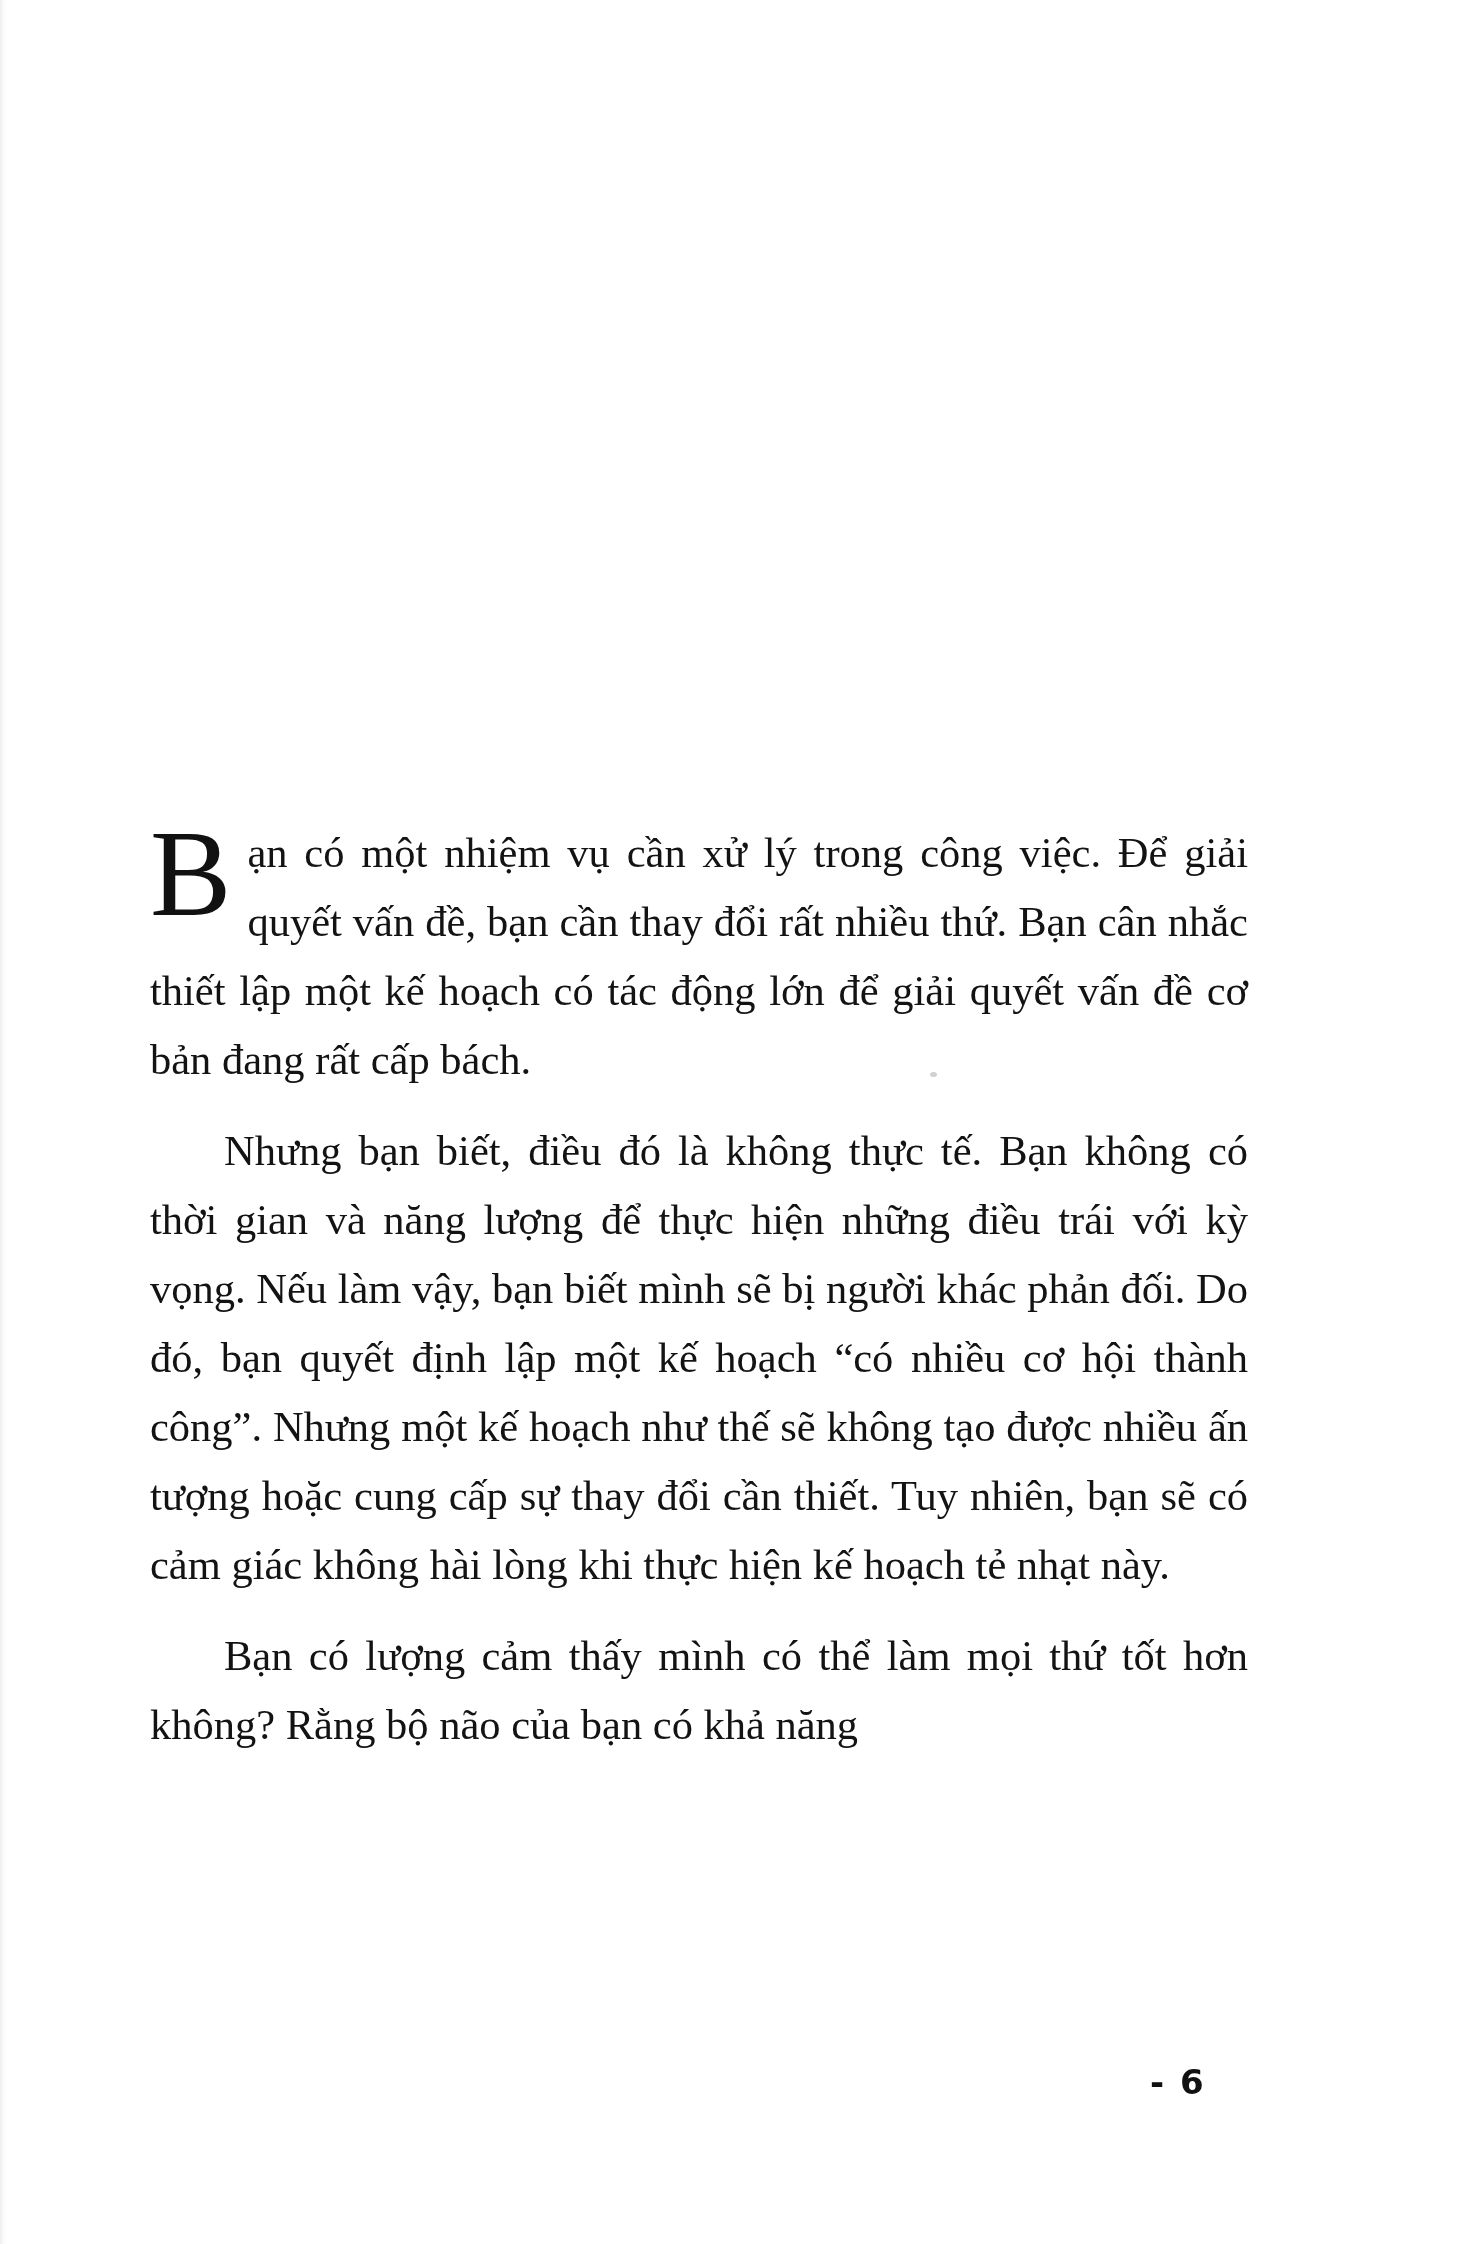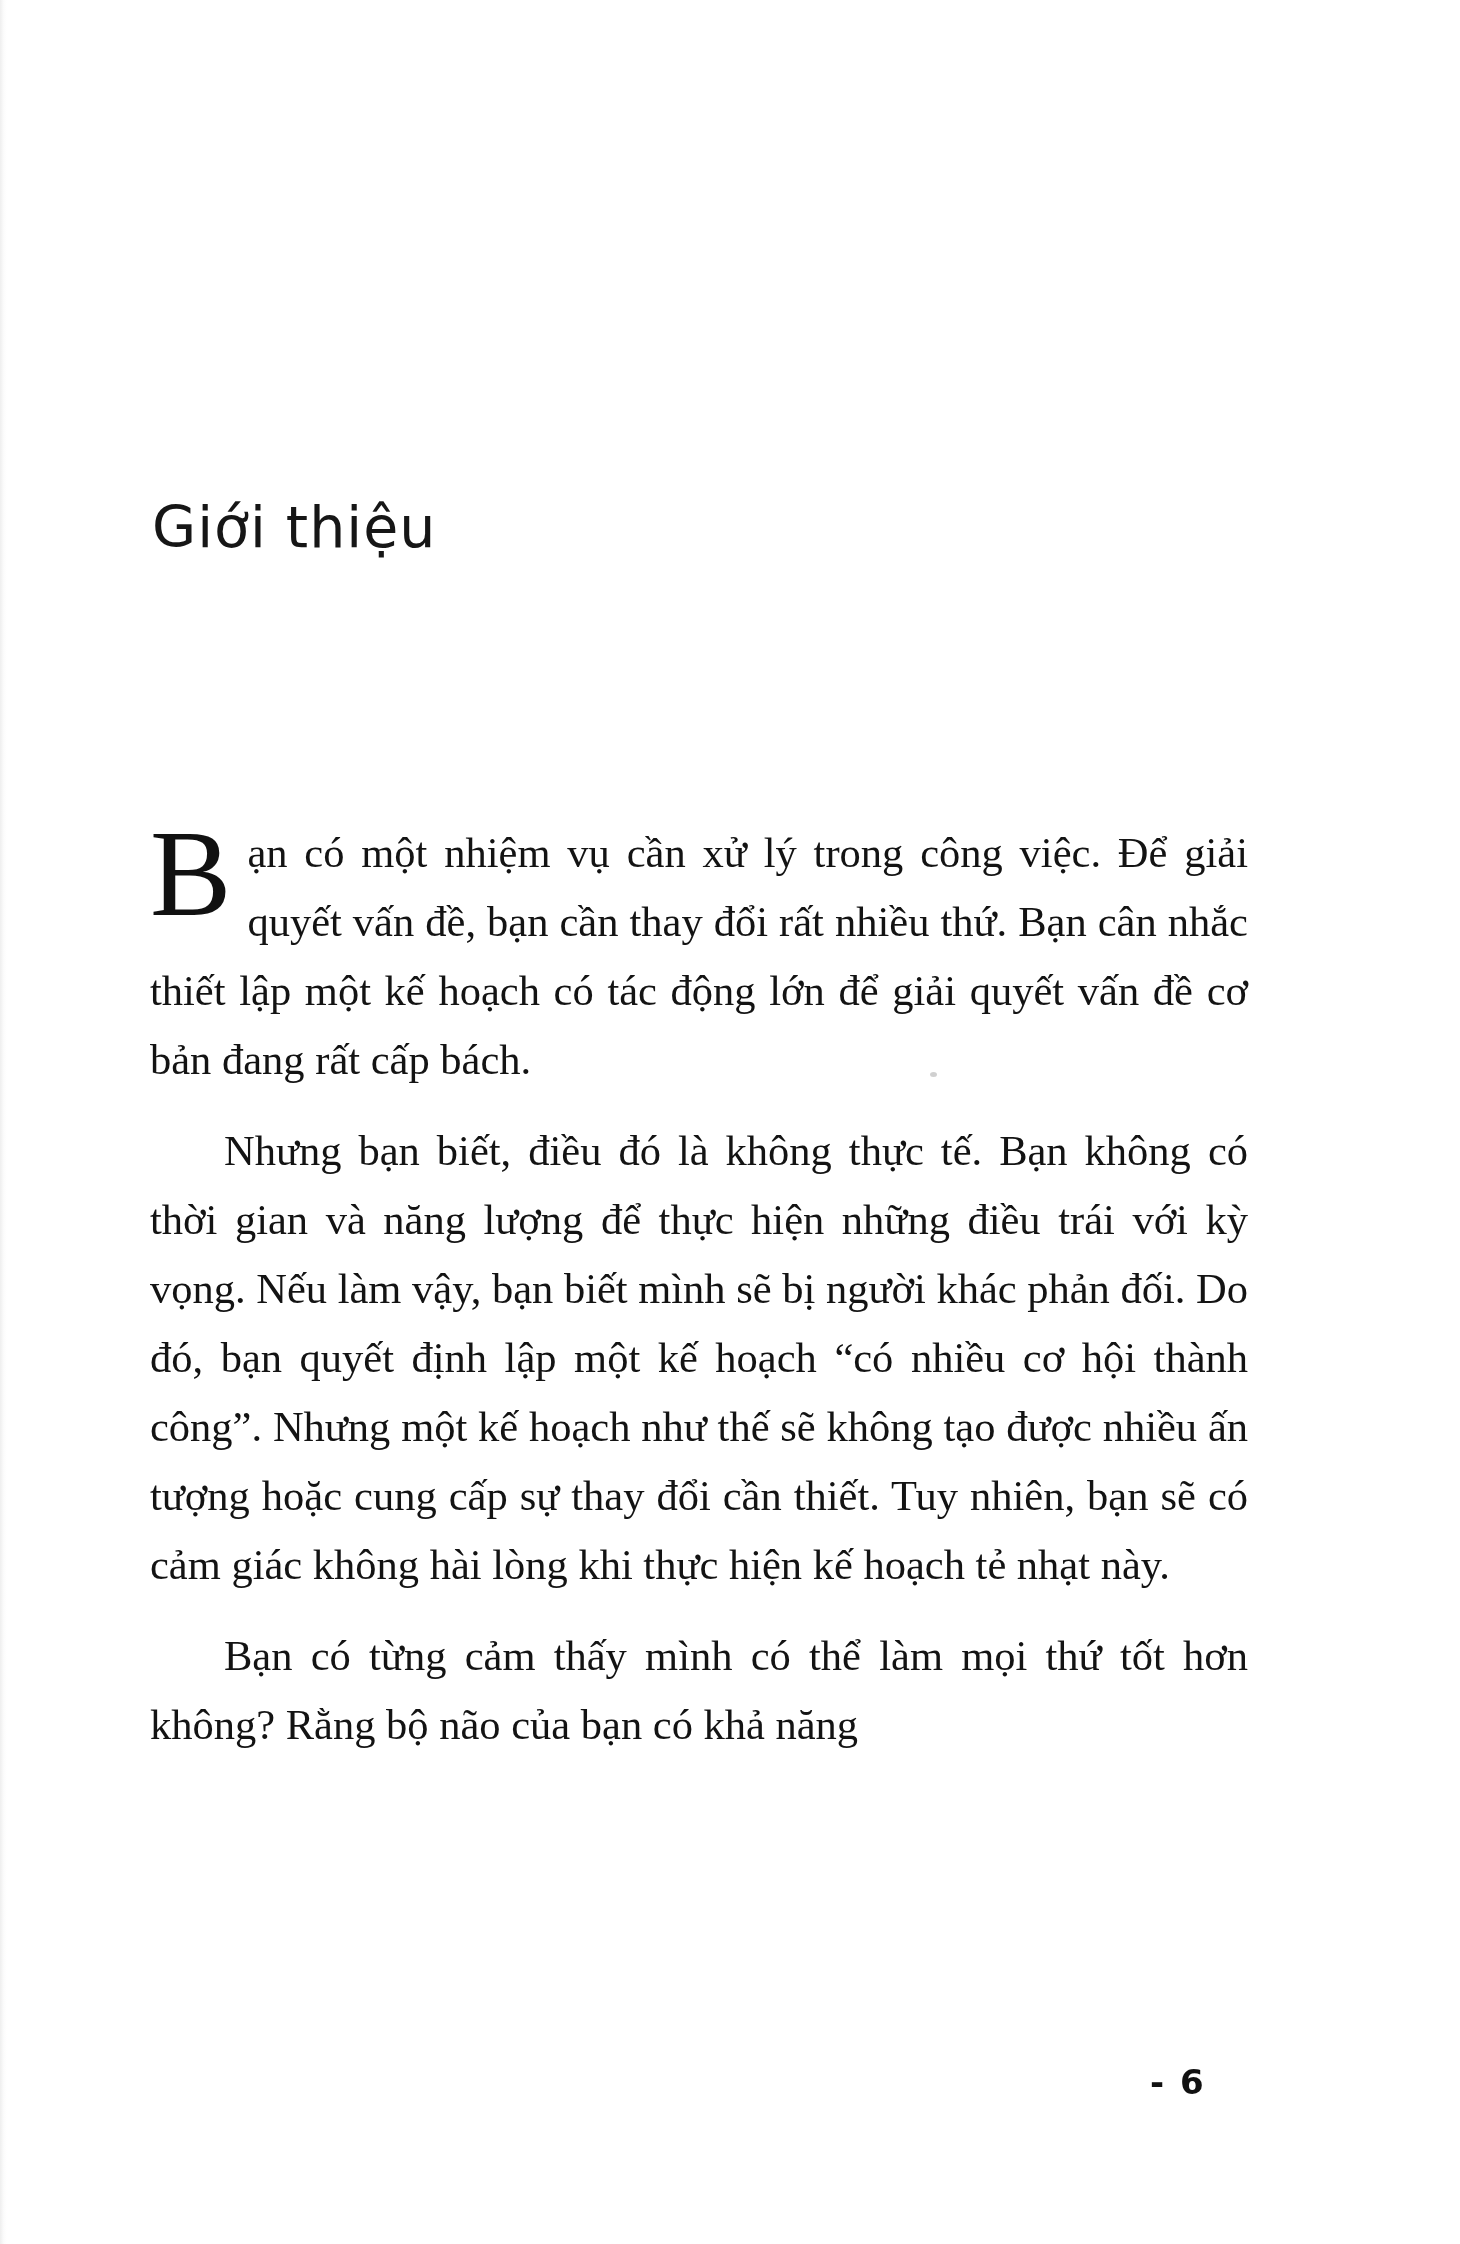--- a/index.html
+++ b/index.html
@@ -83,29 +83,28 @@
   }
 </style>
 </head>
 <body>
 
 <div class="page">
 
   <div class="scan-edge"></div>
   <div class="scan-speck"></div>
 
-  <h1 class="chapter-title">Giới thiệu</h1>
 
   <div class="body-text">
 
     <p>
       <span class="dropcap">B</span><span>ạn có một nhiệm vụ cần xử lý trong công việc. Để giải quyết vấn đề, bạn cần thay đổi rất nhiều thứ. Bạn cân nhắc thiết lập một kế hoạch có tác động lớn để giải quyết vấn đề cơ bản đang rất cấp bách.</span>
     </p>
 
     <p class="indent">Nhưng bạn biết, điều đó là không thực tế. Bạn không có thời gian và năng lượng để thực hiện những điều trái với kỳ vọng. Nếu làm vậy, bạn biết mình sẽ bị người khác phản đối. Do đó, bạn quyết định lập một kế hoạch “có nhiều cơ hội thành công”. Nhưng một kế hoạch như thế sẽ không tạo được nhiều ấn tượng hoặc cung cấp sự thay đổi cần thiết. Tuy nhiên, bạn sẽ có cảm giác không hài lòng khi thực hiện kế hoạch tẻ nhạt này.</p>
 
-    <p class="indent">Bạn có từng cảm thấy mình có thể làm mọi thứ tốt hơn không? Rằng bộ não của bạn có khả năng</p>
+    <p class="indent">Bạn có lượng cảm thấy mình có thể làm mọi thứ tốt hơn không? Rằng bộ não của bạn có khả năng</p>
 
   </div>
 
   <div class="page-number">- 6</div>
 
 </div>
 
 </body></html>

